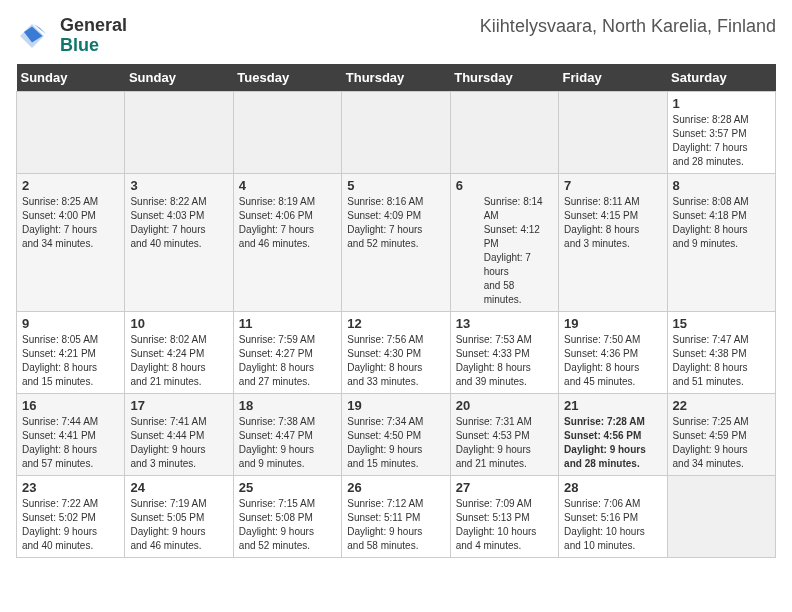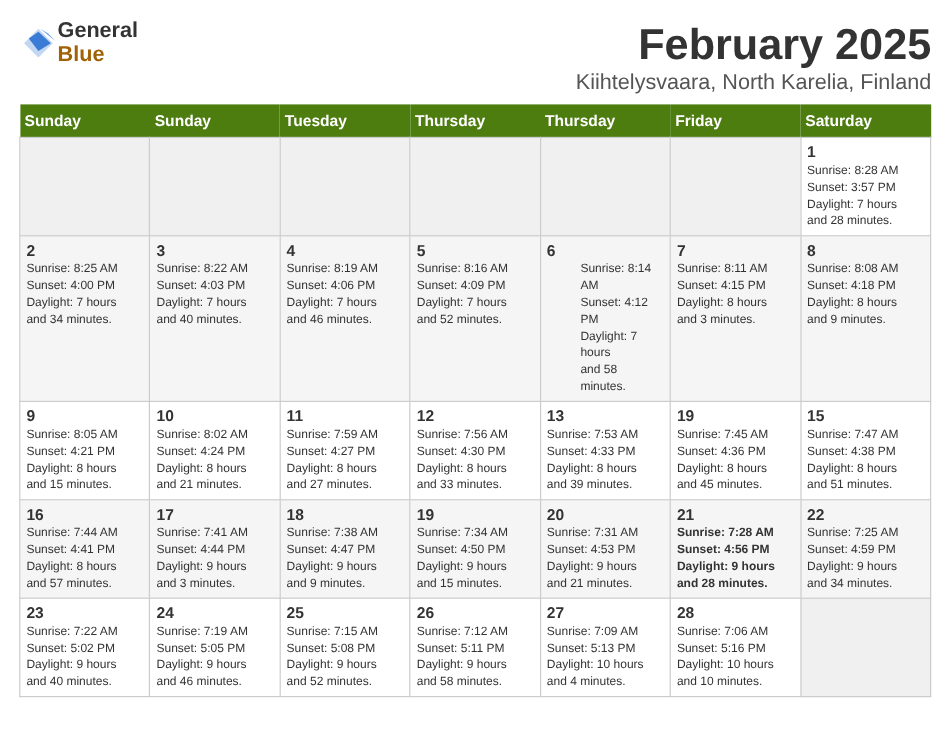--- a/index.html
+++ b/index.html
@@ -12,36 +12,36 @@
     }
     .header {
       display: flex;
       justify-content: space-between;
       align-items: flex-start;
       margin-bottom: 8px;
     }
     .logo {
       display: flex;
       align-items: center;
-      gap: 0;
+      gap: 12px;
     }
     .logo-text {
       display: flex;
       flex-direction: column;
       line-height: 1.1;
     }
     .logo-general {
       font-size: 18px;
       font-weight: bold;
       color: #333;
     }
     .logo-blue {
       font-size: 18px;
       font-weight: bold;
-      color: #a16207;
+      color: #0f766e;
     }
     .logo-icon {
       width: 32px;
       height: 32px;
     }
     .title-area {
       text-align: right;
     }
     .cal-title {
       font-size: 36px;
@@ -50,21 +50,21 @@
     }
     .cal-subtitle {
       font-size: 18px;
       color: #555;
     }
     table {
       width: 100%;
       border-collapse: collapse;
     }
     thead th {
-      background: #4d7c0f;
+      background: #404040;
       color: #fff;
       font-size: 13px;
       padding: 6px 4px;
       text-align: left;
       font-weight: bold;
     }
     tbody td {
       vertical-align: top;
       border: 1px solid #ccc;
       padding: 4px 5px;
@@ -106,21 +106,20 @@
       <polygon points="20,5 35,20 20,35 5,20" fill="#3a7bd5" opacity="0.3"></polygon>
       <polygon points="20,8 33,20 20,28 10,15" fill="#3a7bd5"></polygon>
       <polygon points="22,5 38,18 30,10" fill="#5599ee"></polygon>
     </svg>
     <div class="logo-text">
       <span class="logo-general">General</span>
       <span class="logo-blue">Blue</span>
     </div>
   </div>
   <div class="title-area">
-    <div class="cal-title">February 2025</div>
     <div class="cal-subtitle">Kiihtelysvaara, North Karelia, Finland</div>
   </div>
 </div>
 
 <table>
   <thead>
     <tr>
     <th>Sunday</th>
         <th>Sunday</th>
         <th>Tuesday</th>
@@ -228,21 +227,21 @@
         </td>
         <td>
           <span class="day-num">13</span>
           <div class="day-info" style="white-space: pre-line;">Sunrise: 7:53 AM
 Sunset: 4:33 PM
 Daylight: 8 hours
 and 39 minutes.</div>
         </td>
         <td>
           <span class="day-num">19</span>
-          <div class="day-info" style="white-space: pre-line;">Sunrise: 7:45 AM
+          <div class="day-info" style="white-space: pre-line;">Sunrise: 7:50 AM
 Sunset: 4:36 PM
 Daylight: 8 hours
 and 45 minutes.</div>
         </td>
         <td>
           <span class="day-num">15</span>
           <div class="day-info" style="white-space: pre-line;">Sunrise: 7:47 AM
 Sunset: 4:38 PM
 Daylight: 8 hours
 and 51 minutes.</div>

